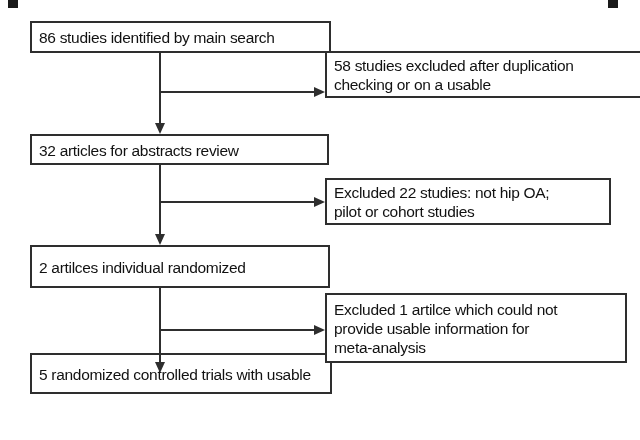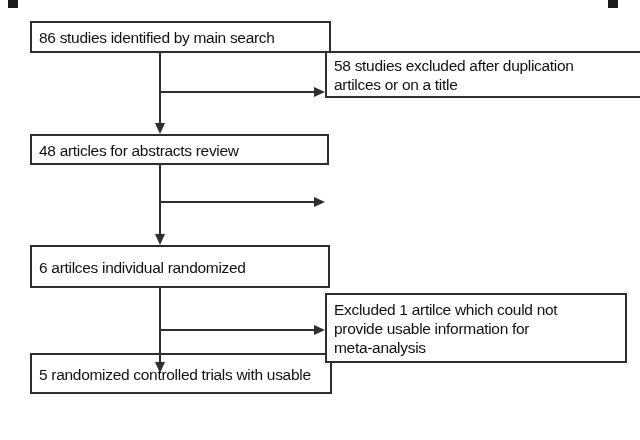--- a/index.html
+++ b/index.html
@@ -98,36 +98,40 @@
 <div class="canvas">
 
   <div class="corner-mark left"></div>
   <div class="corner-mark right"></div>
 
   <div class="box box-identified">
     <div class="line">86 studies identified by main search</div>
   </div>
 
   <div class="box box-abstracts">
-    <div class="line">48 articles for abstracts review</div>
+    <div class="line">32 articles for abstracts review</div>
   </div>
 
   <div class="box box-fulltext">
-    <div class="line">6 artilces individual randomized</div>
+    <div class="line">2 artilces individual randomized</div>
   </div>
 
   <div class="box box-included">
     <div class="line">5 randomized controlled trials with usable</div>
   </div>
 
   <div class="box box-excl-dup">
     <div class="line">58 studies excluded after duplication</div>
-    <div class="line">artilces or on a title</div>
+    <div class="line">checking or on a usable</div>
   </div>
 
+  <div class="box box-excl-oa">
+    <div class="line">Excluded 22 studies: not hip OA;</div>
+    <div class="line">pilot or cohort studies</div>
+  </div>
 
   <div class="box box-excl-use">
     <div class="line">Excluded 1 artilce which could not</div>
     <div class="line">provide usable information for</div>
     <div class="line">meta-analysis</div>
   </div>
 
   <div class="vline v1"></div>
   <div class="arrow-down ad1"></div>
 

